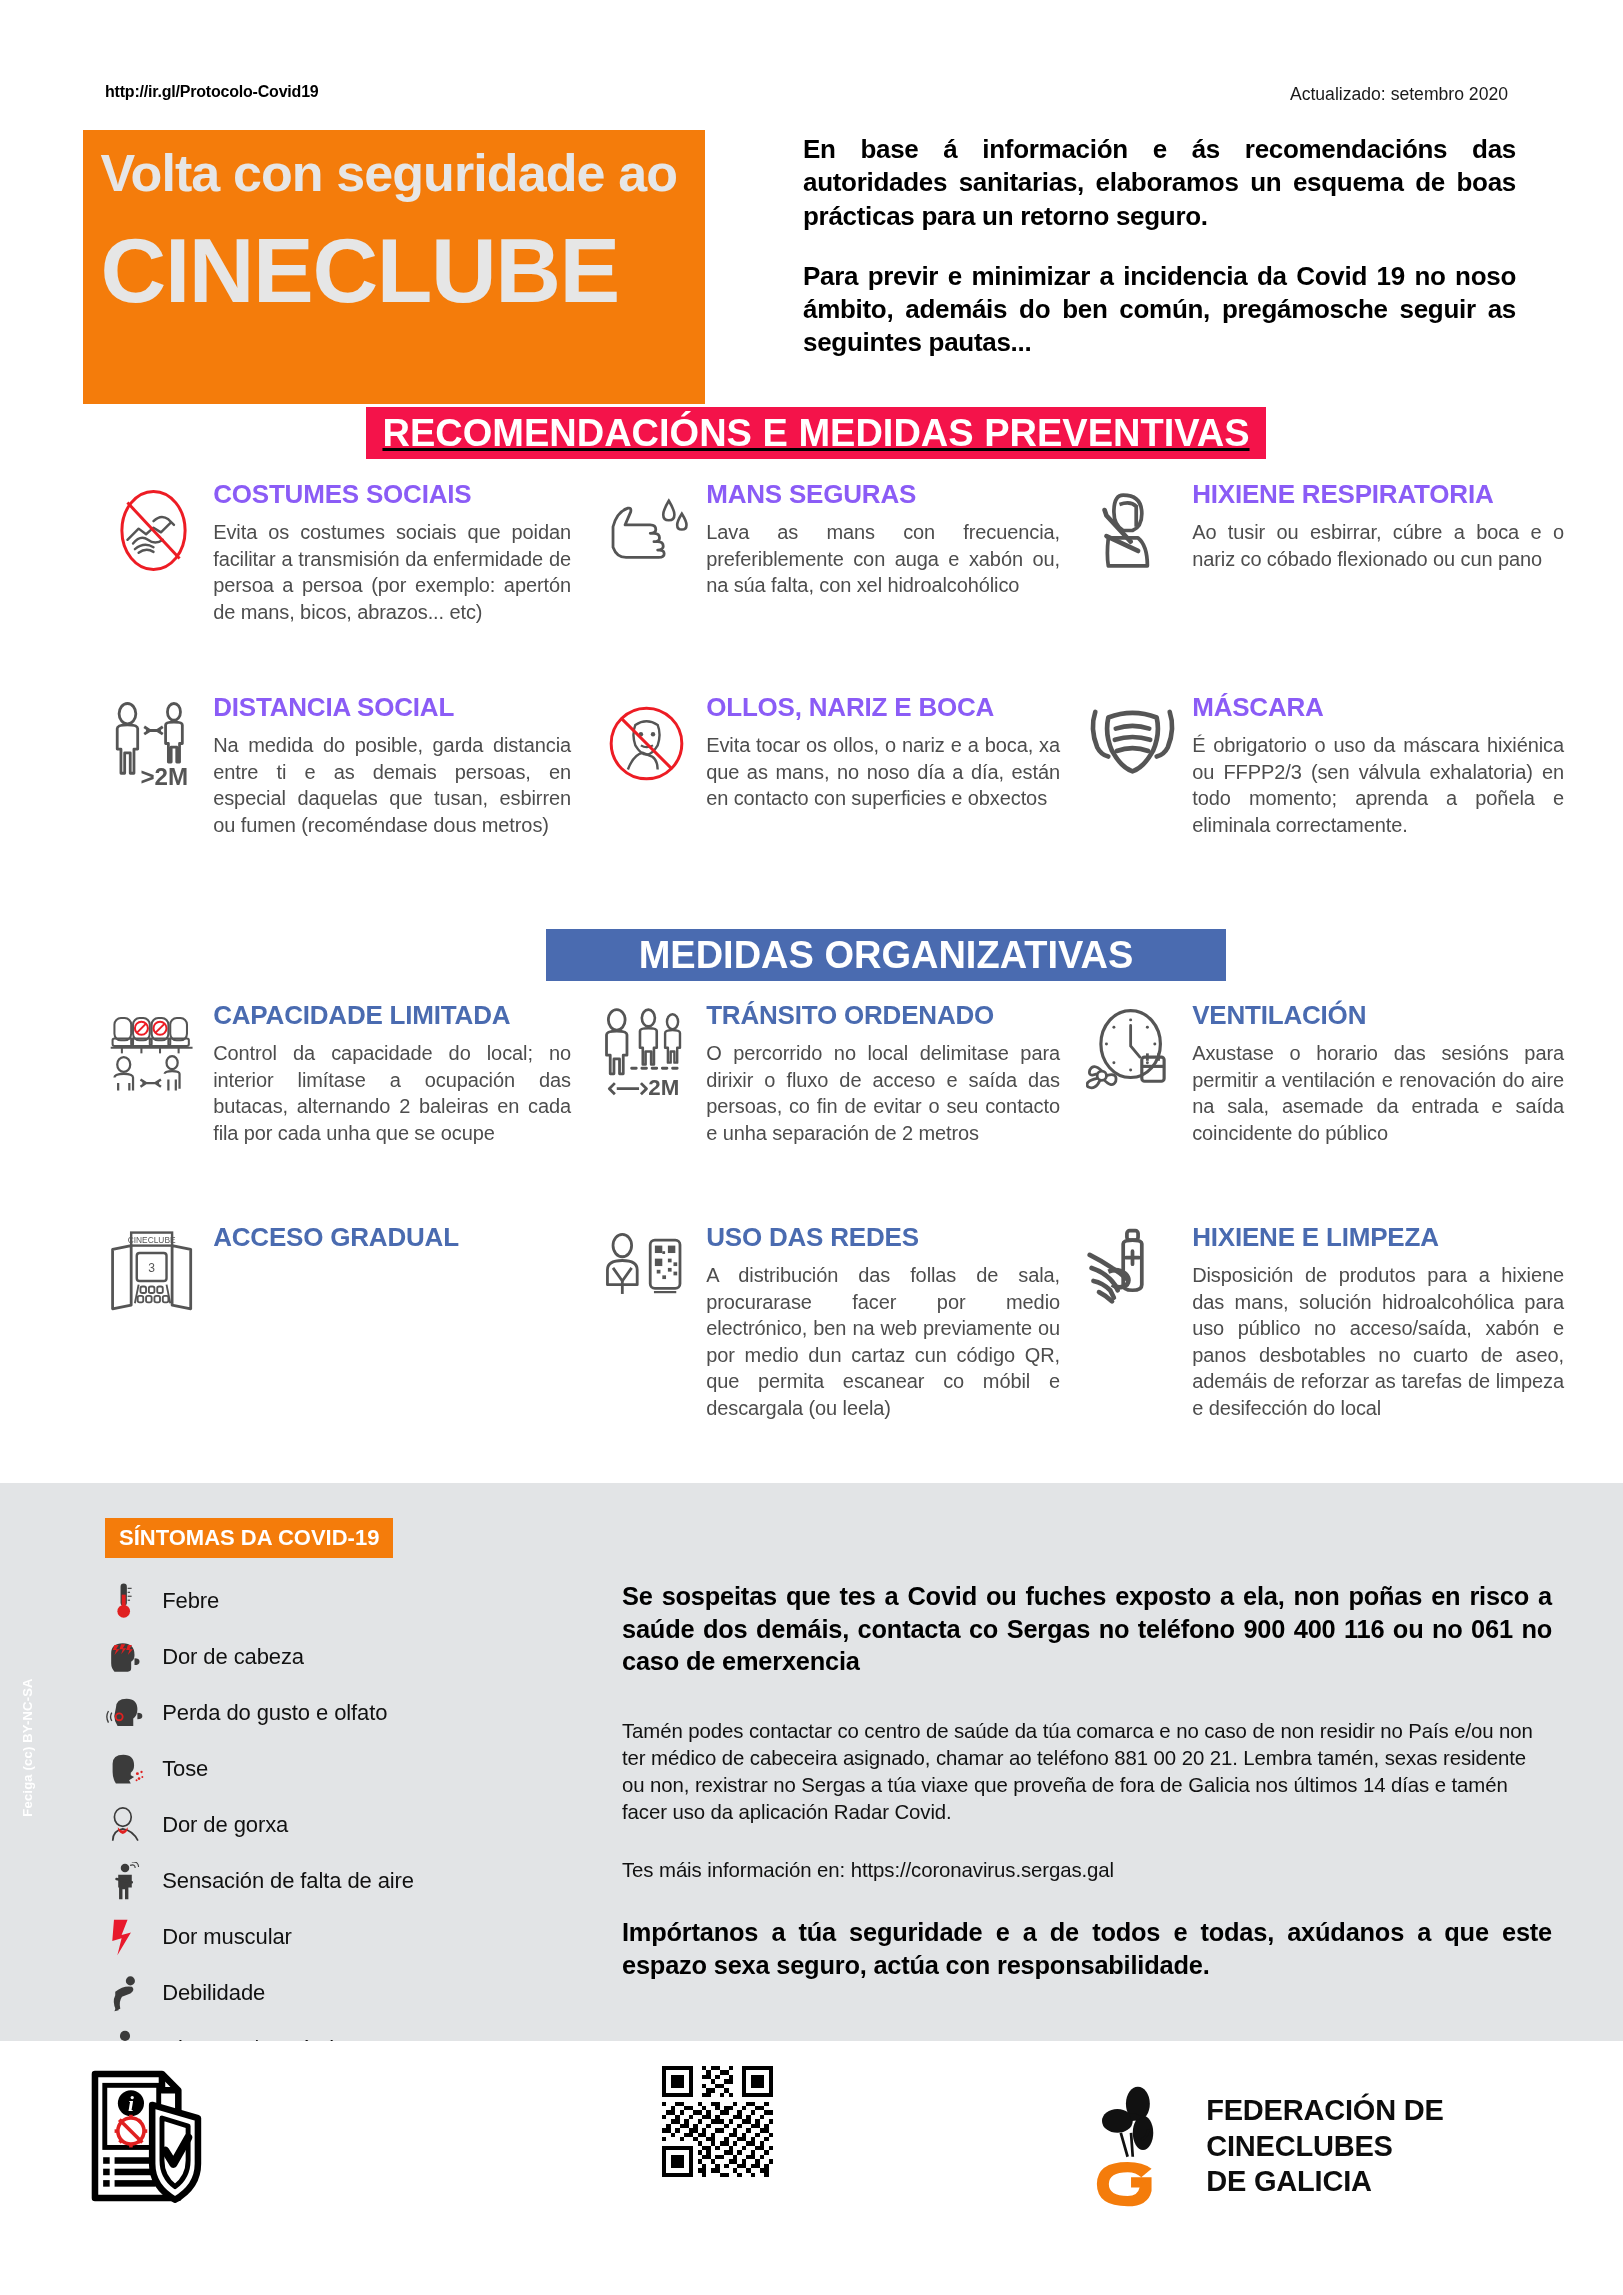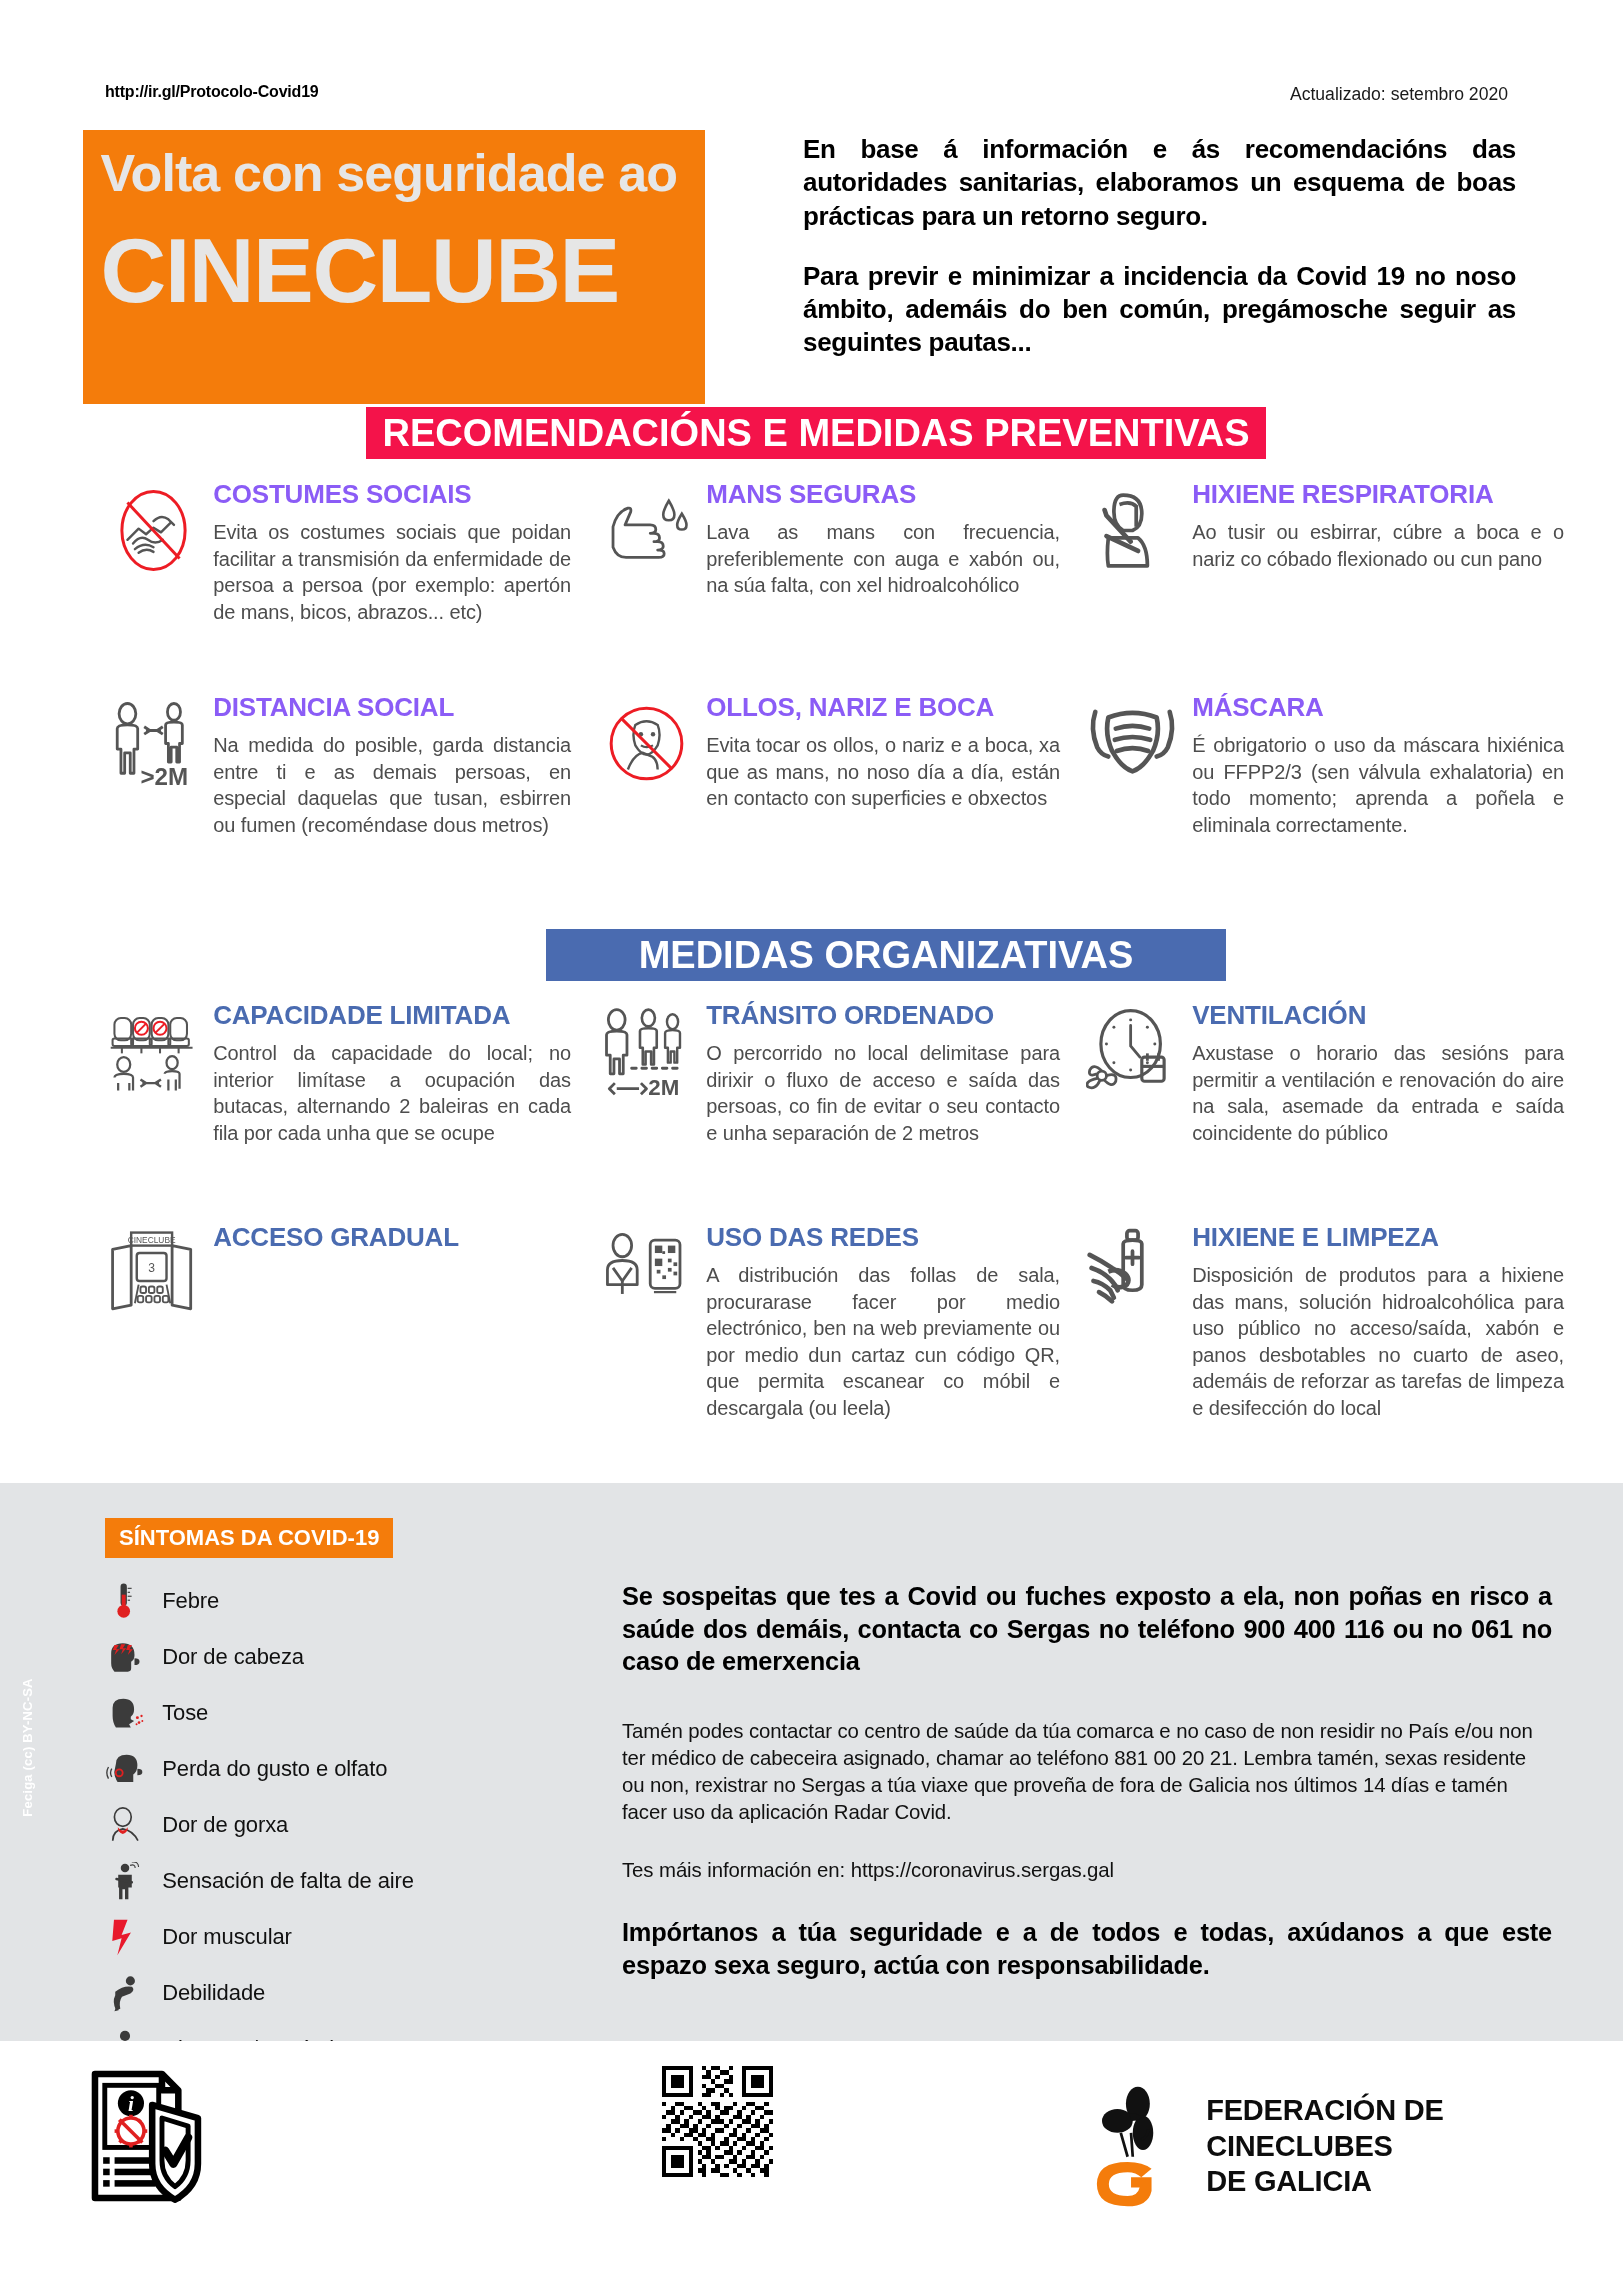--- a/index.html
+++ b/index.html
@@ -50,21 +50,21 @@
 
   
   .banner {
     position: absolute; height: 52px;
     display:flex; align-items:center; justify-content:center;
   }
   .banner span {
     font-size: 38px; font-weight: 800; color:#fff; letter-spacing:0px;
     white-space:nowrap;
   }
-  .banner-red { left: 366px; top: 407px; width: 900px; background:#F4134A; }
+  .banner-red { left: 366px; top: 407px; width: 900px; background:#F4134A;text-decoration:underline; }
   .banner-blue { left: 546px; top: 929px; width: 680px; background:#4A6BB0; }
   .card { display:flex; align-items:flex-start; }
   .card .ico {
     flex: 0 0 auto; width: 99px; height: 99px;
     display:flex; align-items:flex-start; justify-content:center;
     padding-top: 2.8px;
   }
   .card .body { flex: 1 1 auto; padding-left: 10.2px; }
   .card h3 {
     font-size: 26px; font-weight: 800; line-height:1.0;
@@ -494,46 +494,46 @@
             <path d="M26 6 L31 6 L28 11 L32 11 L26 18 L28 12 L24 12 Z"></path>
           </g>
         </svg>
       </div>
       <div class="s-lbl">Dor de cabeza</div>
     </div>
 
     <div class="sym-item">
       <div class="s-ico">
         <svg width="38" height="35" viewBox="0 0 46 42">
+          <path d="M12 14 Q12 3 25 3 Q38 3 38 16 Q38 24 33 27 L33 36 L14 36 Q10 30 10 24 Z" fill="#3b3b3b"></path>
+          <path d="M38 20 Q44 20 44 24 Q44 28 38 28" fill="#3b3b3b"></path>
+          <circle cx="16" cy="25" r="4.2" fill="none" stroke="#E02020" stroke-width="2.2"></circle>
+          <g stroke="#3b3b3b" stroke-width="1.6" fill="none">
+            <path d="M7 20 Q4 25 7 30"></path>
+              <path d="M3 18 Q-1 25 3 32"></path>
+          </g>
+        </svg>
+      </div>
+      <div class="s-lbl">Perda do gusto e olfato</div>
+    </div>
+
+    <div class="sym-item">
+      <div class="s-ico">
+        <svg width="38" height="35" viewBox="0 0 46 42">
           <path d="M8 14 Q8 3 21 3 Q34 3 34 16 Q34 22 30 25 L30 28 L34 30 L28 34 L30 38 L12 38 Q8 32 8 24 Z" fill="#3b3b3b"></path>
           <g fill="#E02020">
             <circle cx="38" cy="26" r="1.8"></circle>
               <circle cx="43" cy="24" r="1.4"></circle>
             <circle cx="40" cy="32" r="1.6"></circle>
               <circle cx="44" cy="30" r="1.2"></circle>
             <circle cx="37" cy="34" r="1.2"></circle>
           </g>
         </svg>
       </div>
       <div class="s-lbl">Tose</div>
-    </div>
-
-    <div class="sym-item">
-      <div class="s-ico">
-        <svg width="38" height="35" viewBox="0 0 46 42">
-          <path d="M12 14 Q12 3 25 3 Q38 3 38 16 Q38 24 33 27 L33 36 L14 36 Q10 30 10 24 Z" fill="#3b3b3b"></path>
-          <path d="M38 20 Q44 20 44 24 Q44 28 38 28" fill="#3b3b3b"></path>
-          <circle cx="16" cy="25" r="4.2" fill="none" stroke="#E02020" stroke-width="2.2"></circle>
-          <g stroke="#3b3b3b" stroke-width="1.6" fill="none">
-            <path d="M7 20 Q4 25 7 30"></path>
-              <path d="M3 18 Q-1 25 3 32"></path>
-          </g>
-        </svg>
-      </div>
-      <div class="s-lbl">Perda do gusto e olfato</div>
     </div>
 
     <div class="sym-item">
       <div class="s-ico">
         <svg width="37" height="37" viewBox="0 0 44 44">
           <ellipse cx="20" cy="12" rx="10" ry="11" fill="none" stroke="#3b3b3b" stroke-width="2"></ellipse>
           <path d="M8 40 Q8 28 20 26 Q32 28 38 40" fill="none" stroke="#3b3b3b" stroke-width="2"></path>
           <path d="M14 24 Q20 32 26 24 Q26 30 20 32 Q14 30 14 24 Z" fill="#E02020"></path>
         </svg>
       </div>

